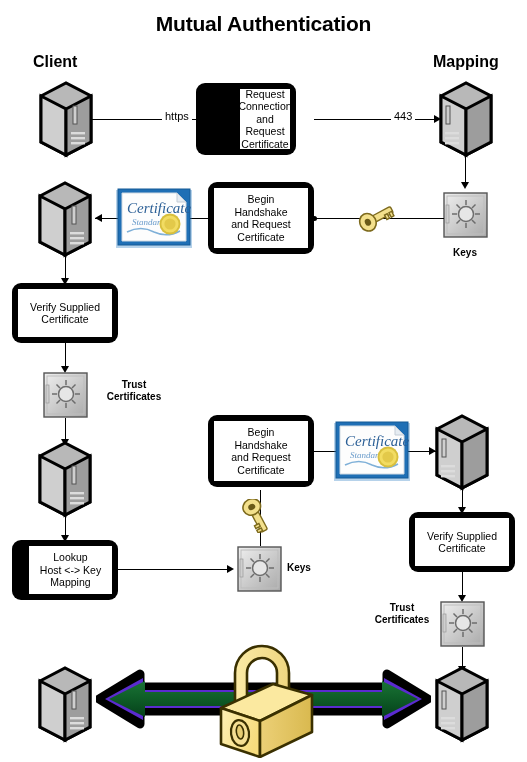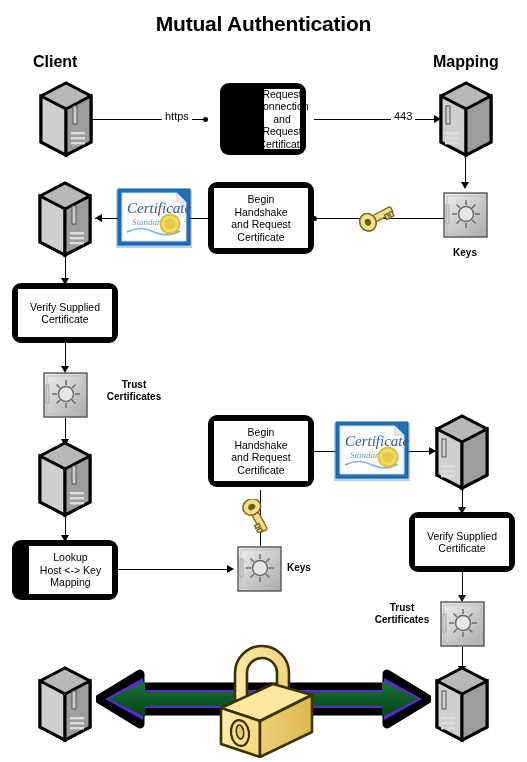--- a/index.html
+++ b/index.html
@@ -58,21 +58,21 @@
       <rect x="34" y="52" width="14" height="2.4" fill="#dcdcdc"></rect>
       <rect x="34" y="57" width="14" height="2.4" fill="#dcdcdc"></rect>
       <rect x="34" y="62" width="14" height="2.4" fill="#dcdcdc"></rect>
     </svg>
   </div>
 
   <div class="hline" style="left:92px;top:119px;width:113px;"></div>
   <div class="edgelabel" style="left:128px;top:110px;background:#fff;padding:0 3px;">https</div>
   <div class="dot" style="left:203px;top:117px;"></div>
 
-  <div class="pbox" style="left:220px;top:83px;width:86px;height:72px;padding-left:44px;">
+  <div class="pbox" style="left:196px;top:83px;width:100px;height:72px;padding-left:44px;">
     <div class="inner">
       <span style="display:block;">Request<br>Connection<br>and Request<br>Certificate</span>
     </div>
   </div>
 
   <div class="hline" style="left:314px;top:119px;width:125px;"></div>
   <div class="edgelabel" style="left:357px;top:110px;background:#fff;padding:0 3px;">443</div>
   <div class="arr-r" style="left:434px;top:115px;"></div>
 
   <div class="icon" style="left:437px;top:80px;">

